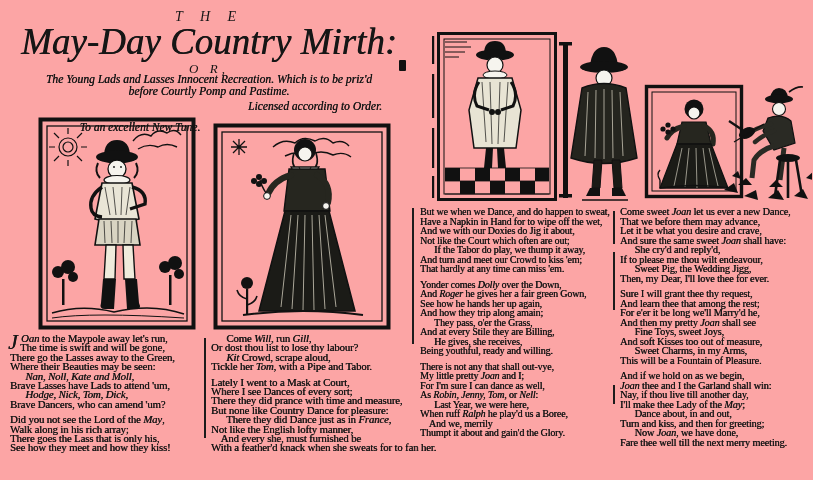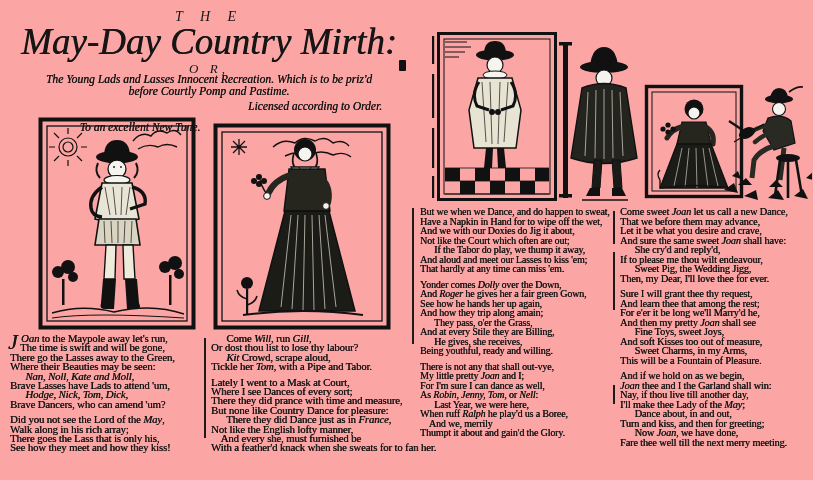--- a/index.html
+++ b/index.html
@@ -290,21 +290,21 @@
         <div class="vline"><span>With a feather'd knack when she sweats for to fan her.</span></div>
       </div>
     </div>
   <div class="verse col-c">
       <div class="stanza">
         <div class="vline"><span>But we when we Dance, and do happen to sweat,</span></div>
         <div class="vline"><span>Have a Napkin in Hand for to wipe off the wet,</span></div>
         <div class="vline"><span>And we with our Doxies do Jig it about,</span></div>
         <div class="vline"><span>Not like the Court which often are out;</span></div>
         <div class="vline"><span>      If the Tabor do play, we thump it away,</span></div>
-        <div class="vline"><span>And aloud and meet our Lasses to kiss 'em;</span></div>
+        <div class="vline"><span>And turn and meet our Crowd to kiss 'em;</span></div>
         <div class="vline"><span>That hardly at any time can miss 'em.</span></div>
       </div>
       <div class="stanza">
         <div class="vline"><span>Yonder comes </span><i>Dolly</i><span> over the Down,</span></div>
         <div class="vline"><span>And </span><i>Roger</i><span> he gives her a fair green Gown,</span></div>
         <div class="vline"><span>See how he hands her up again,</span></div>
         <div class="vline"><span>And how they trip along amain;</span></div>
         <div class="vline"><span>      They pass, o'er the Grass,</span></div>
         <div class="vline"><span>And at every Stile they are Billing,</span></div>
         <div class="vline"><span>      He gives, she receives,</span></div>
@@ -316,21 +316,21 @@
         <div class="vline"><span>For I'm sure I can dance as well,</span></div>
         <div class="vline"><span>As </span><i>Robin, Jenny, Tom,</i><span> or </span><i>Nell</i><span>:</span></div>
         <div class="vline"><span>      Last Year, we were here,</span></div>
         <div class="vline"><span>When ruff </span><i>Ralph</i><span> he play'd us a Boree,</span></div>
         <div class="vline"><span>    And we, merrily</span></div>
         <div class="vline"><span>Thumpt it about and gain'd the Glory.</span></div>
       </div>
     </div>
   <div class="verse col-d">
       <div class="stanza">
-        <div class="vline"><span>Come sweet </span><i>Joan</i><span> let us call a new Dance,</span></div>
+        <div class="vline"><span>Come sweet </span><i>Joan</i><span> let us ever a new Dance,</span></div>
         <div class="vline"><span>That we before them may advance,</span></div>
         <div class="vline"><span>Let it be what you desire and crave,</span></div>
         <div class="vline"><span>And sure the same sweet </span><i>Joan</i><span> shall have:</span></div>
         <div class="vline"><span>      She cry'd and reply'd,</span></div>
         <div class="vline"><span>If to please me thou wilt endeavour,</span></div>
         <div class="vline"><span>      Sweet Pig, the Wedding Jigg,</span></div>
         <div class="vline"><span>Then, my Dear, I'll love thee for ever.</span></div>
       </div>
       <div class="stanza">
         <div class="vline"><span>Sure I will grant thee thy request,</span></div>

